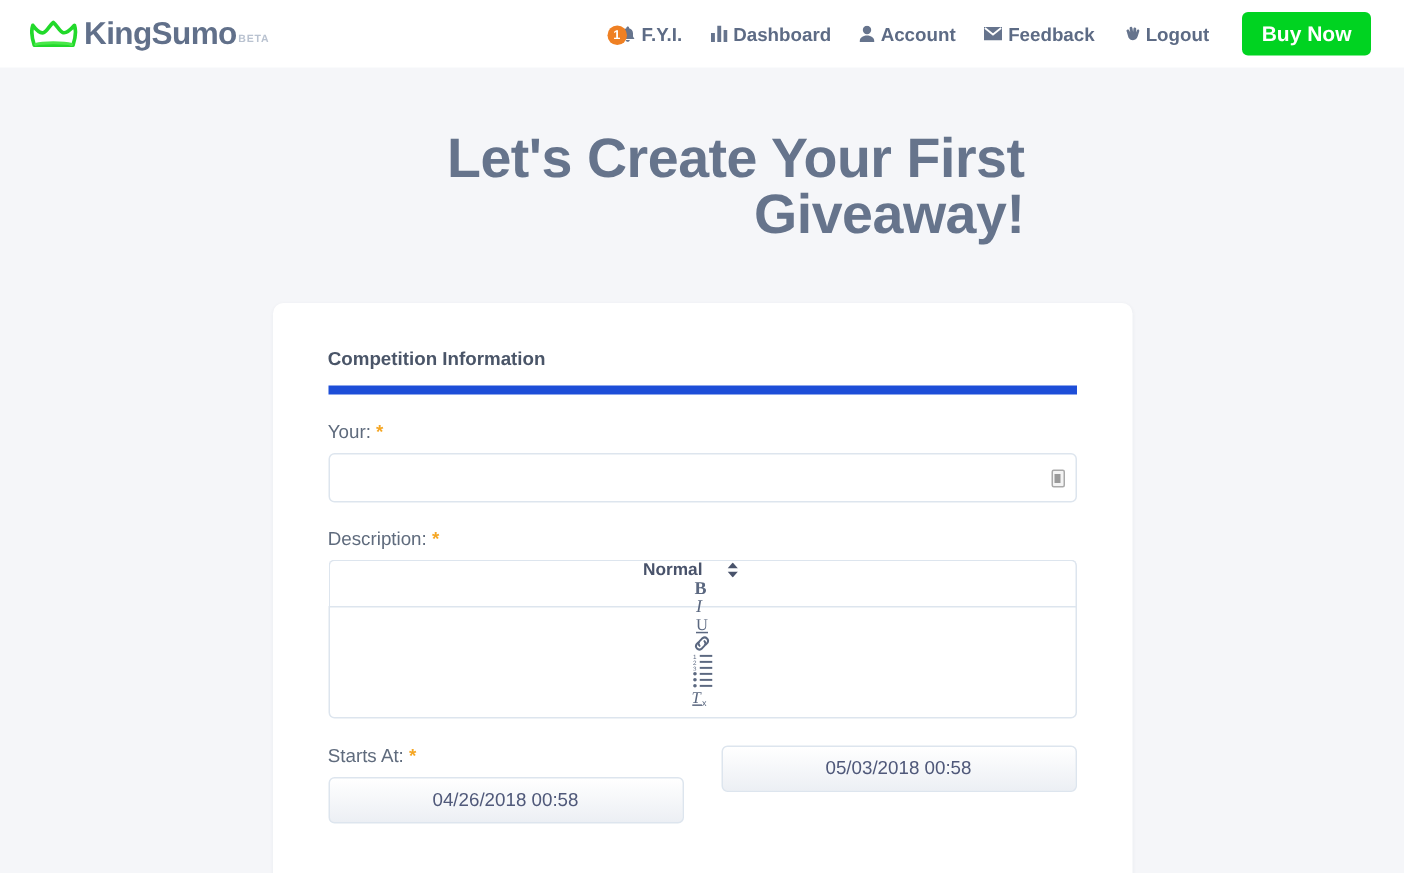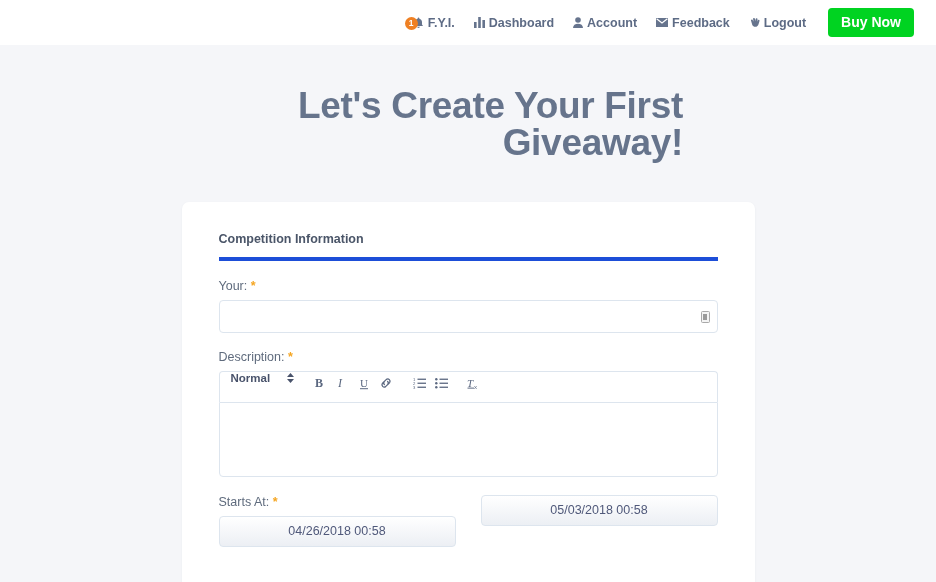--- a/index.html
+++ b/index.html
@@ -78,21 +78,21 @@
     min-height: 400px;
   }
   .section-title {
     font-size: 19px; font-weight: bold; color: #66748c;
     letter-spacing: -0.2px; margin-bottom: 23px;
   }
   .section-num { color: #14d32b; }
 
   .sub-head {
     font-size: 12.5px; font-weight: bold; color: #4a5568;
-    padding-bottom: 11px; border-bottom: 4px solid #1d4ed8;
+    padding-bottom: 11px; border-bottom: 6px solid #1d4ed8;
     margin-bottom: 18px;
   }
 
   .field-label {
     font-size: 12.5px; color: #5f6b7d; margin-bottom: 7px;
   }
   .req { color: #f5a623; font-weight: bold; }
 
   .text-input {
     width: 100%; height: 33px;
@@ -113,22 +113,22 @@
   }
   .input-grip span {
     display: block; width: 4px; height: 6px; background: #9a9a9a;
   }
 
   
   .editor { margin-bottom: 18px; }
   .editor-toolbar {
     border: 1px solid #dde5ee; border-bottom: none;
     border-radius: 4px 4px 0 0;
-    height: 31px; display: flex; align-items: flex-start;
-    padding: 0 11px; gap: 0;
+    height: 31px; display: flex; align-items: center;
+    padding: 0 11px; gap: 0; flex-direction: column;
   }
   .tb-picker {
     display: flex; align-items: center; gap: 17px;
     font-size: 11.5px; color: #49536b; font-weight: bold;
     margin-right: 15px; cursor: pointer;
   }
   .tb-arrows { display: flex; flex-direction: column; gap: 2px; color: #49536b; }
   .tb-btn {
     width: 22px; height: 22px;
     display: flex; align-items: center; justify-content: center;
@@ -151,20 +151,28 @@
     font-size: 12.5px; color: #50597a;
     text-align: center; line-height: 29px;
     cursor: pointer;
   }
 </style>
 </head>
 <body>
 
 <div class="header">
 
+  <div class="brand">
+    <svg class="crown" viewBox="0 0 34 21">
+      <path d="M3 18 C1 12 1 7 2 4 C5 8 8 10 10 9 C12 8 14 4 16.5 2 C19 4 21 8 23 9 C25 10 28 8 31.5 4 C32.5 7 32.5 12 30.5 18 Z" fill="none" stroke="#22d92b" stroke-width="2.6" stroke-linejoin="round" stroke-linecap="round"></path>
+      <path d="M4 17.5 C9 16 24 16 29.5 17.5" fill="none" stroke="#4ae84a" stroke-width="2.2" stroke-linecap="round"></path>
+    </svg>
+    <span class="brand-name">KingSumo</span>
+    <span class="brand-beta">BETA</span>
+  </div>
 
   <div class="nav">
 
     <a class="nav-item fyi-wrap">
       <span class="badge">1</span>
       <span class="nav-icon">
         <svg width="11" height="12" viewBox="0 0 11 12">
             <path d="M5.5 0.6c-.5 0-.9.4-.9.9v.3C3 2.2 2 3.5 2 5.1v2.3L1 9h9l-1-1.6V5.1c0-1.6-1-2.9-2.6-3.3v-.3c0-.5-.4-.9-.9-.9zM4.1 9.7c.1.7.7 1.2 1.4 1.2s1.3-.5 1.4-1.2H4.1z" fill="#66748d"></path>
           </svg>
       </span>

